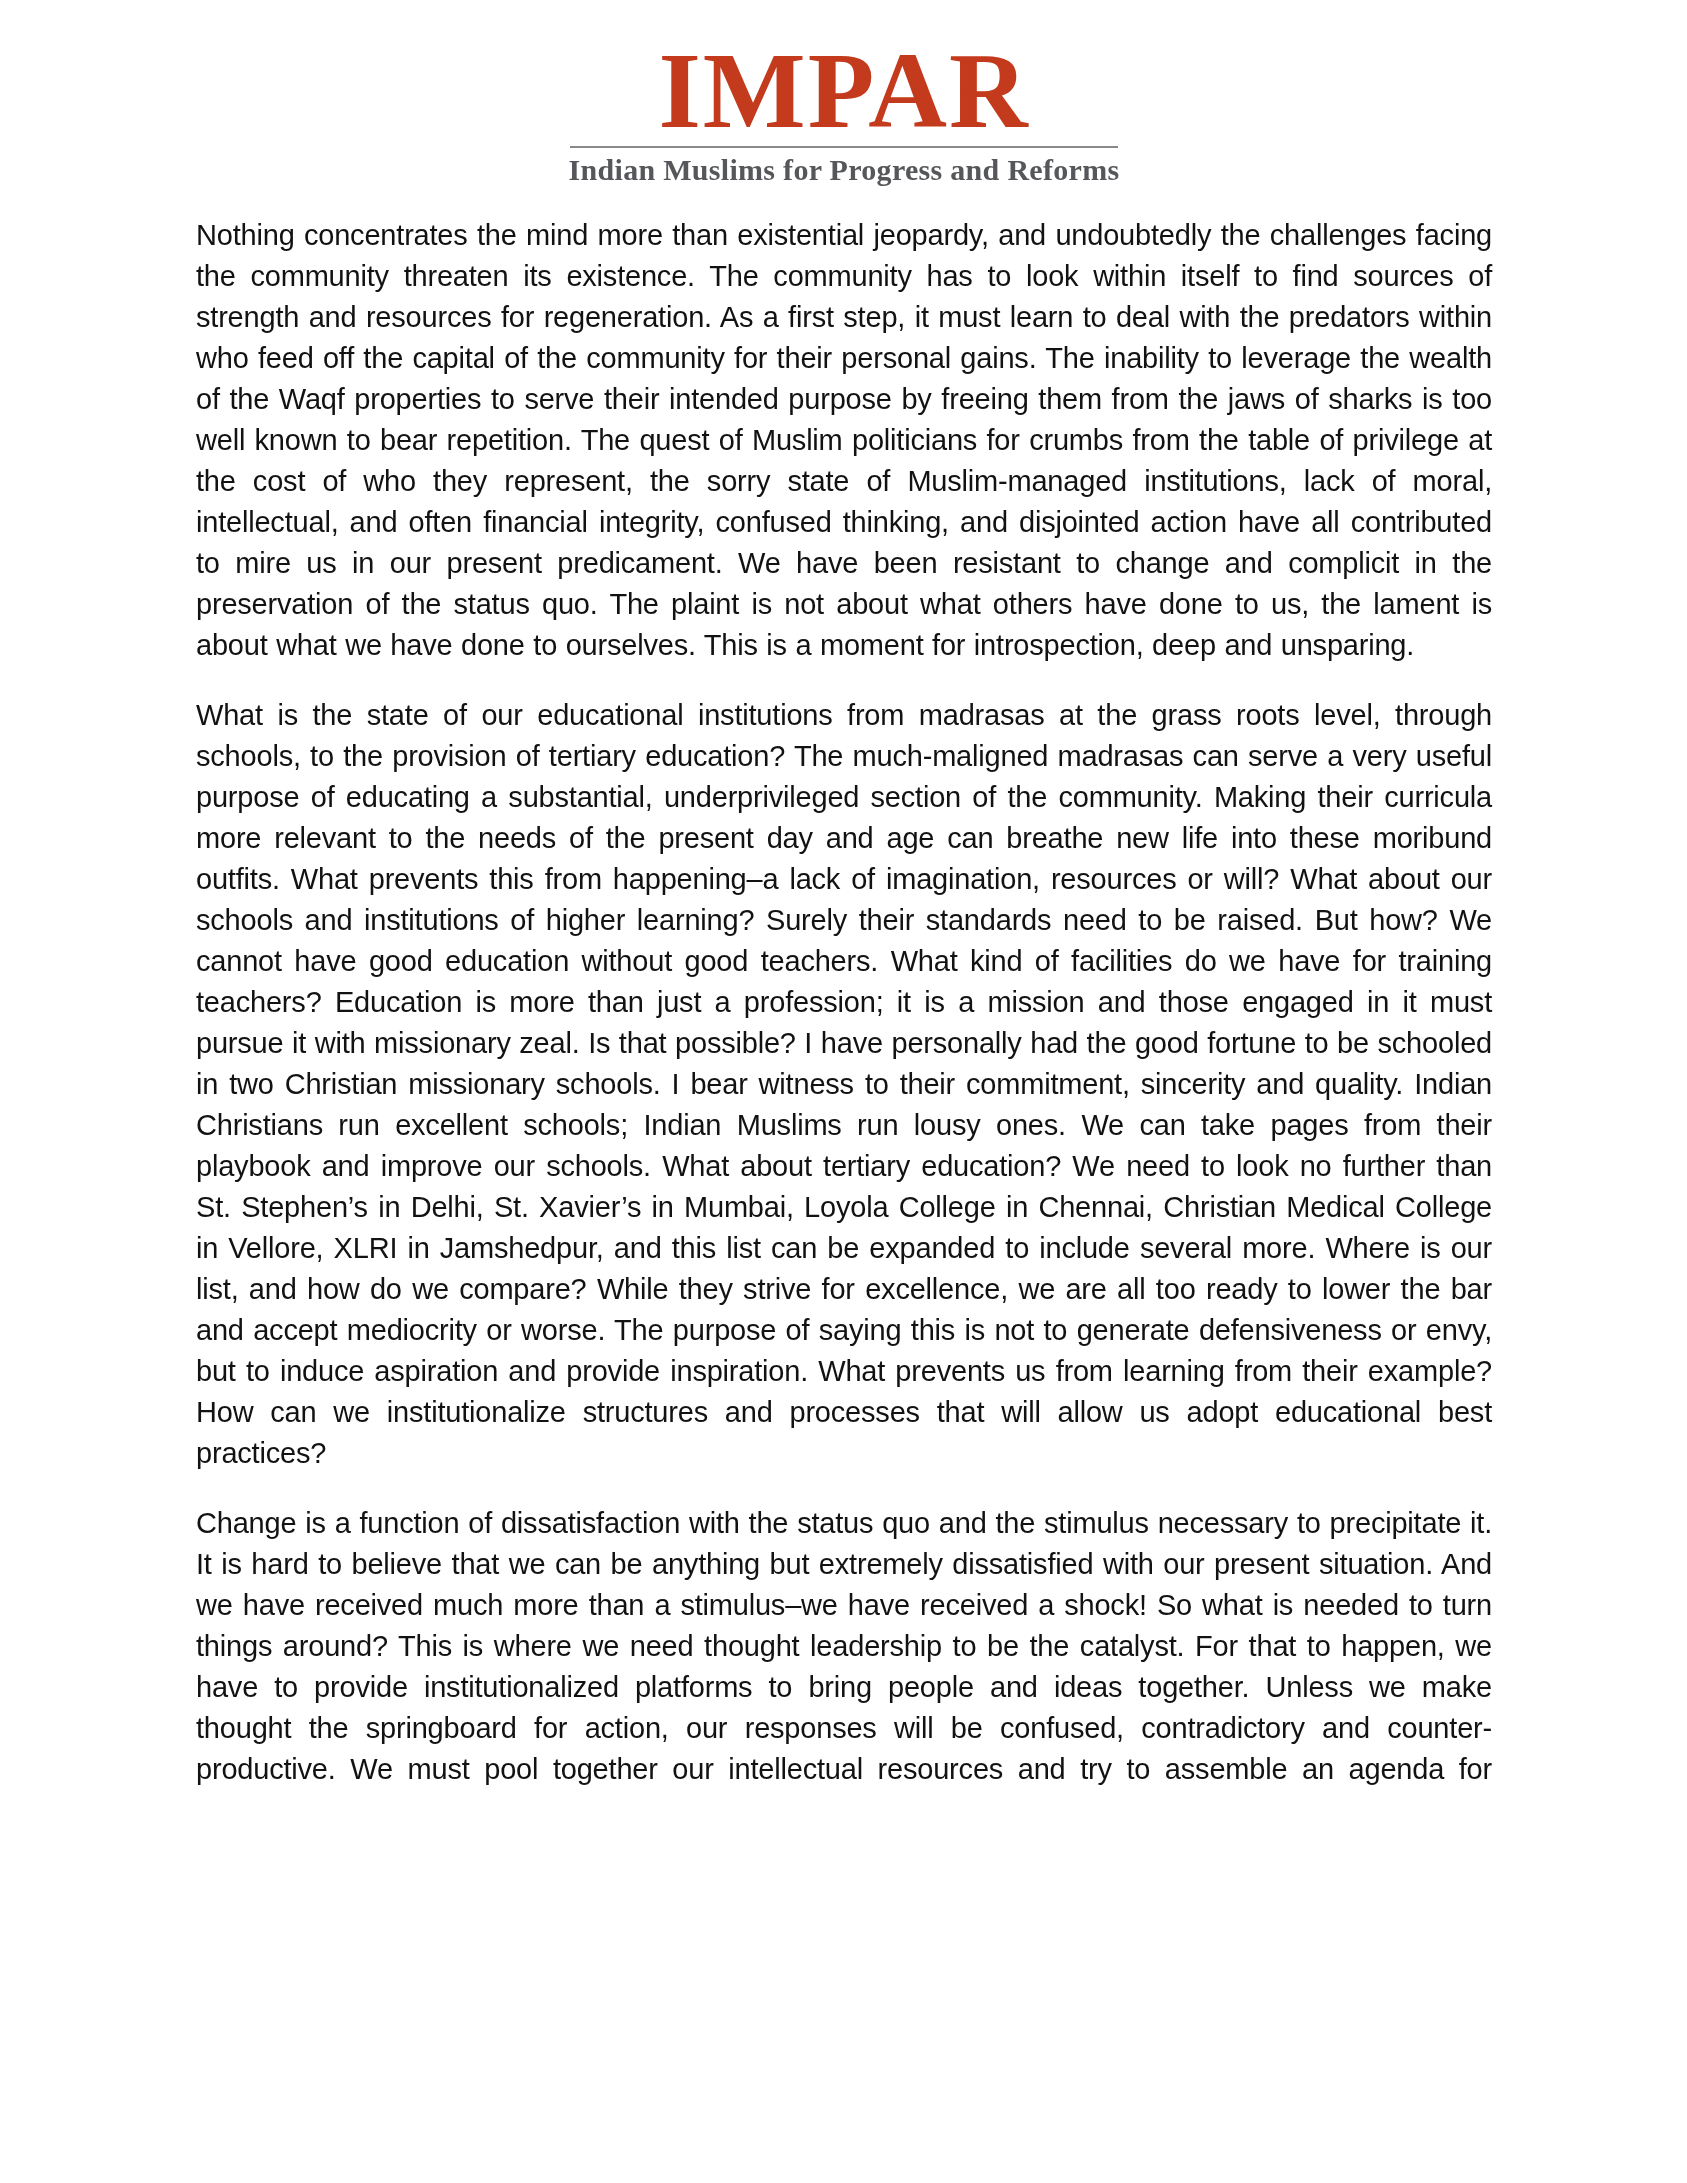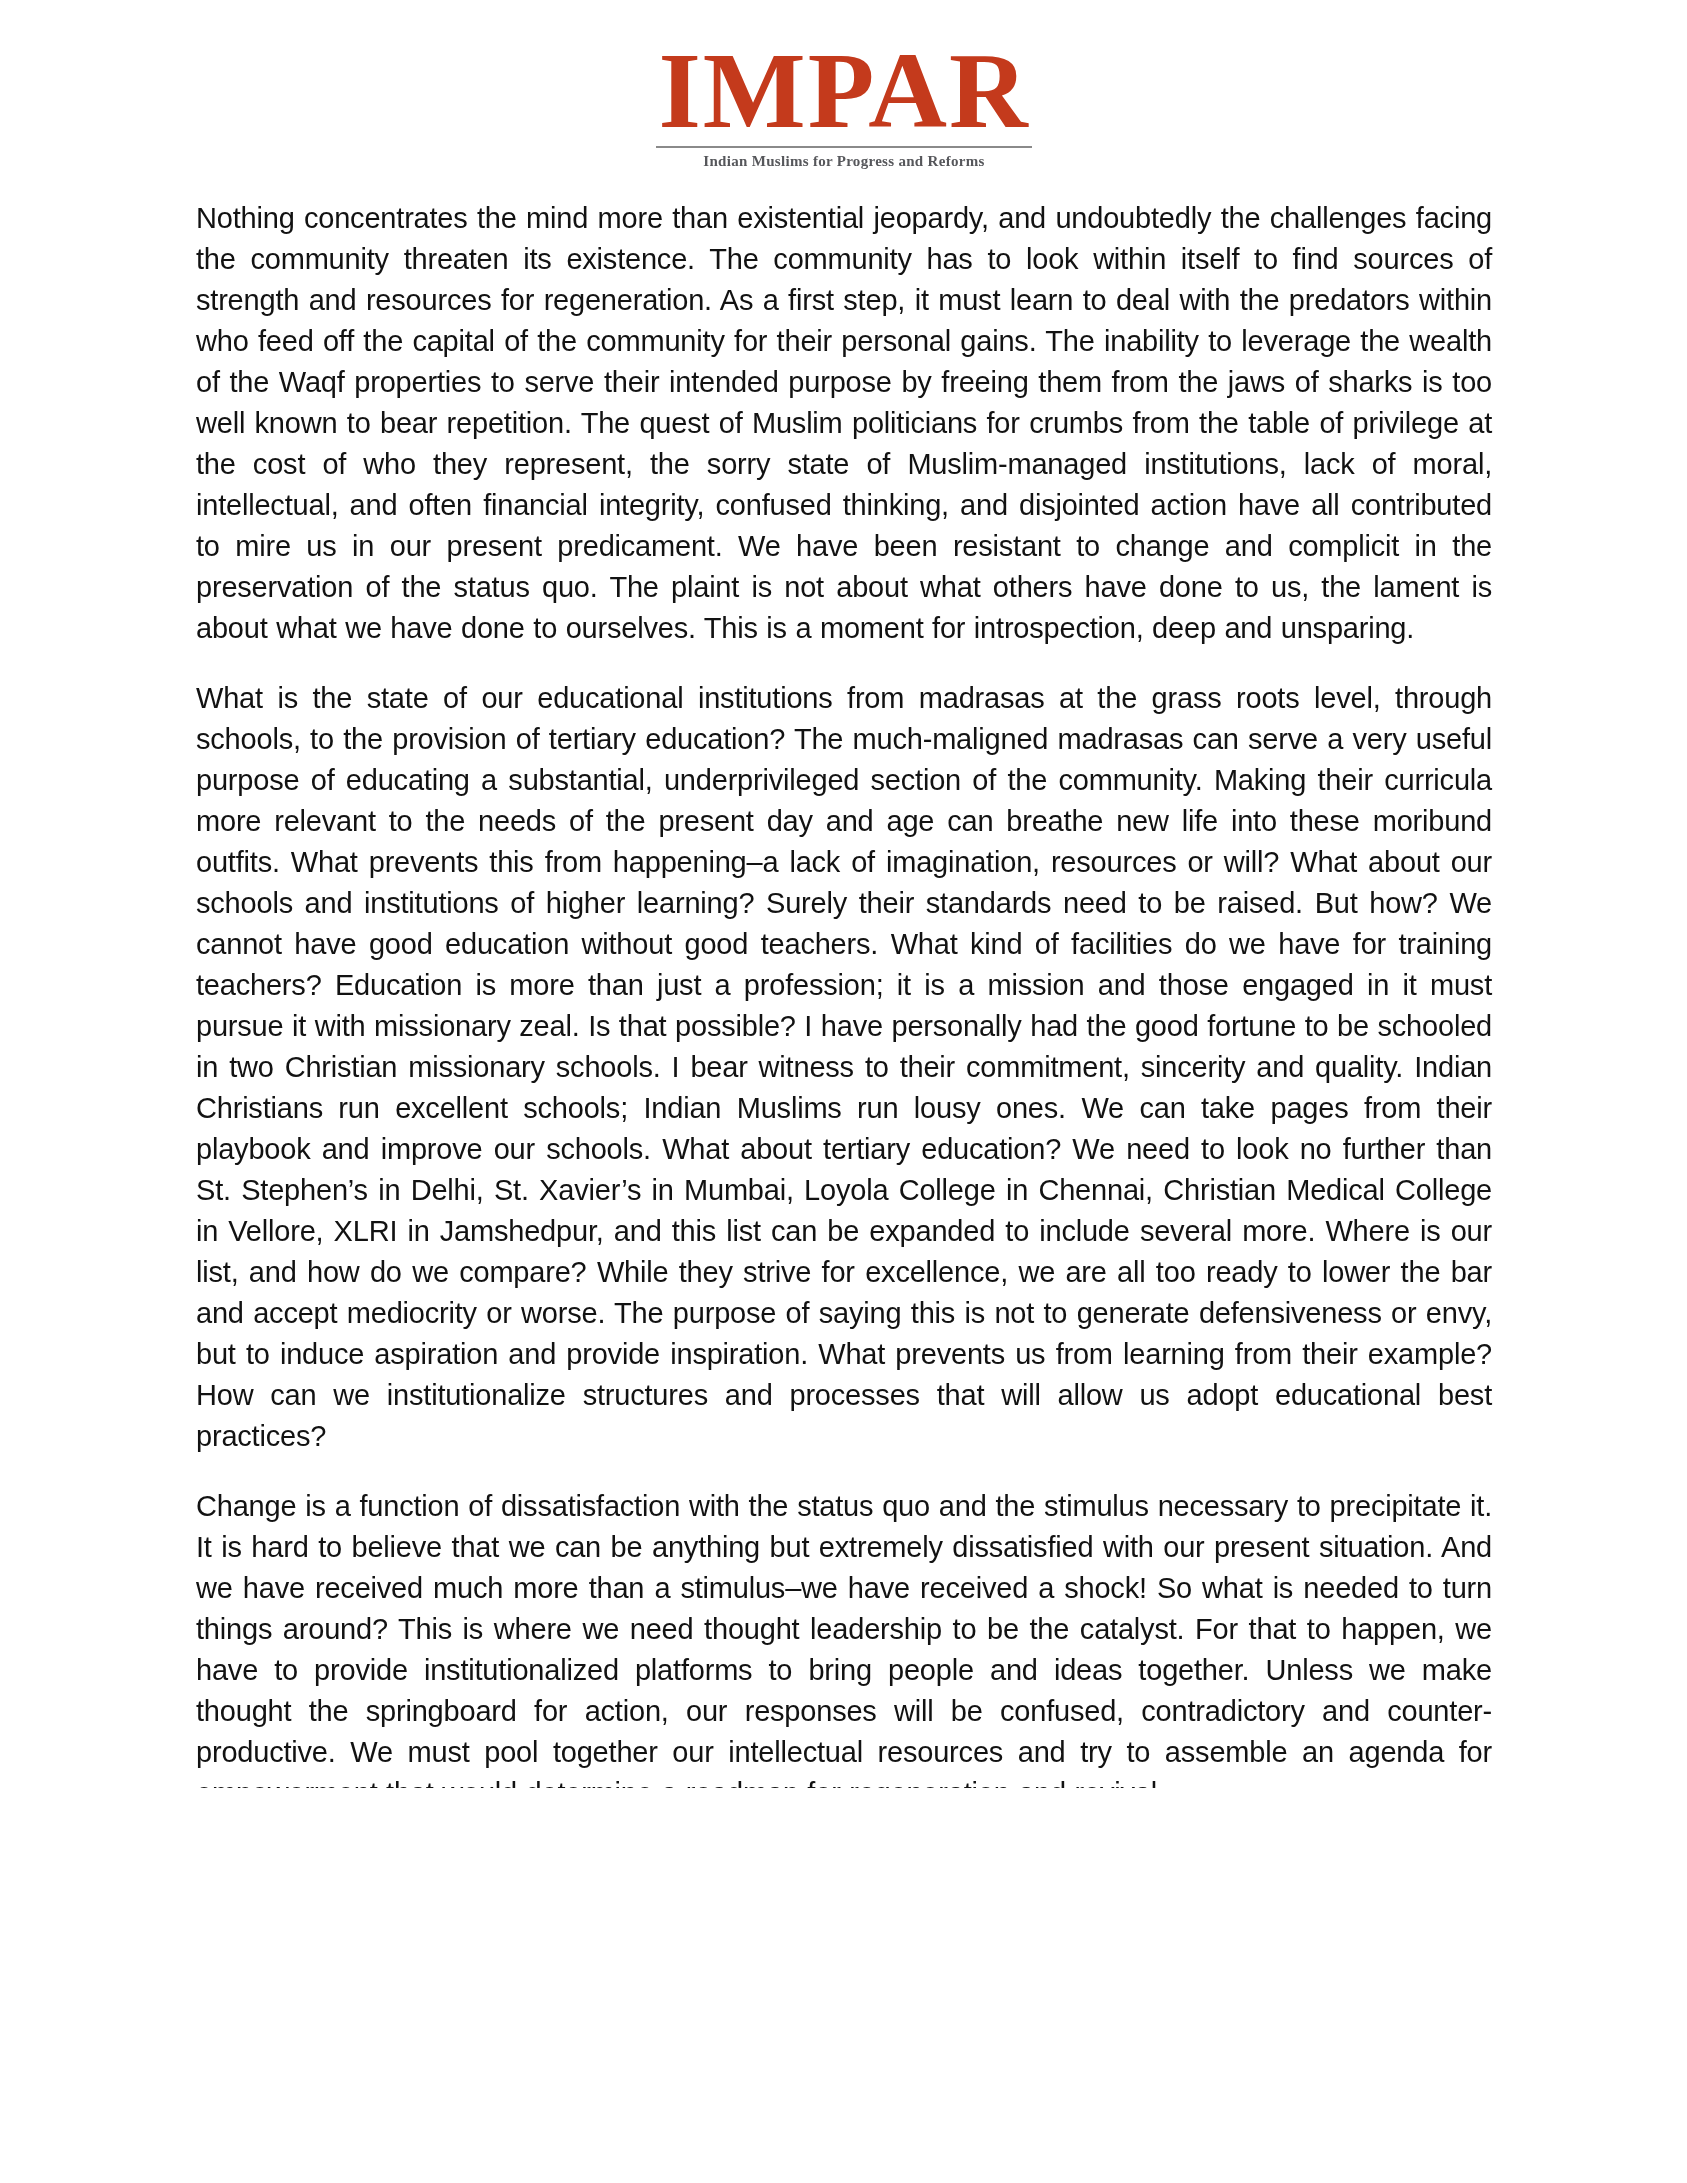--- a/index.html
+++ b/index.html
@@ -35,21 +35,21 @@
     padding: 0 4px 1.3px 4px;
   }
   .logo-divider {
     height: 0;
     border-top: 2.6px solid var(--divider, #8a8a8a);
     margin: 0 1.3px;
   }
   .logo-tagline {
     font-family: "Liberation Serif", serif;
     font-weight: bold;
-    font-size: 15px;
+    font-size: 30px;
     line-height: 1.15;
     letter-spacing: 0.3px;
     color: var(--tagline, #56575B);
     padding-top: 4.6px;
     white-space: nowrap;
   }
   .body-text {
     margin-top: 28px;
     color: var(--ink, #121212);
   }

